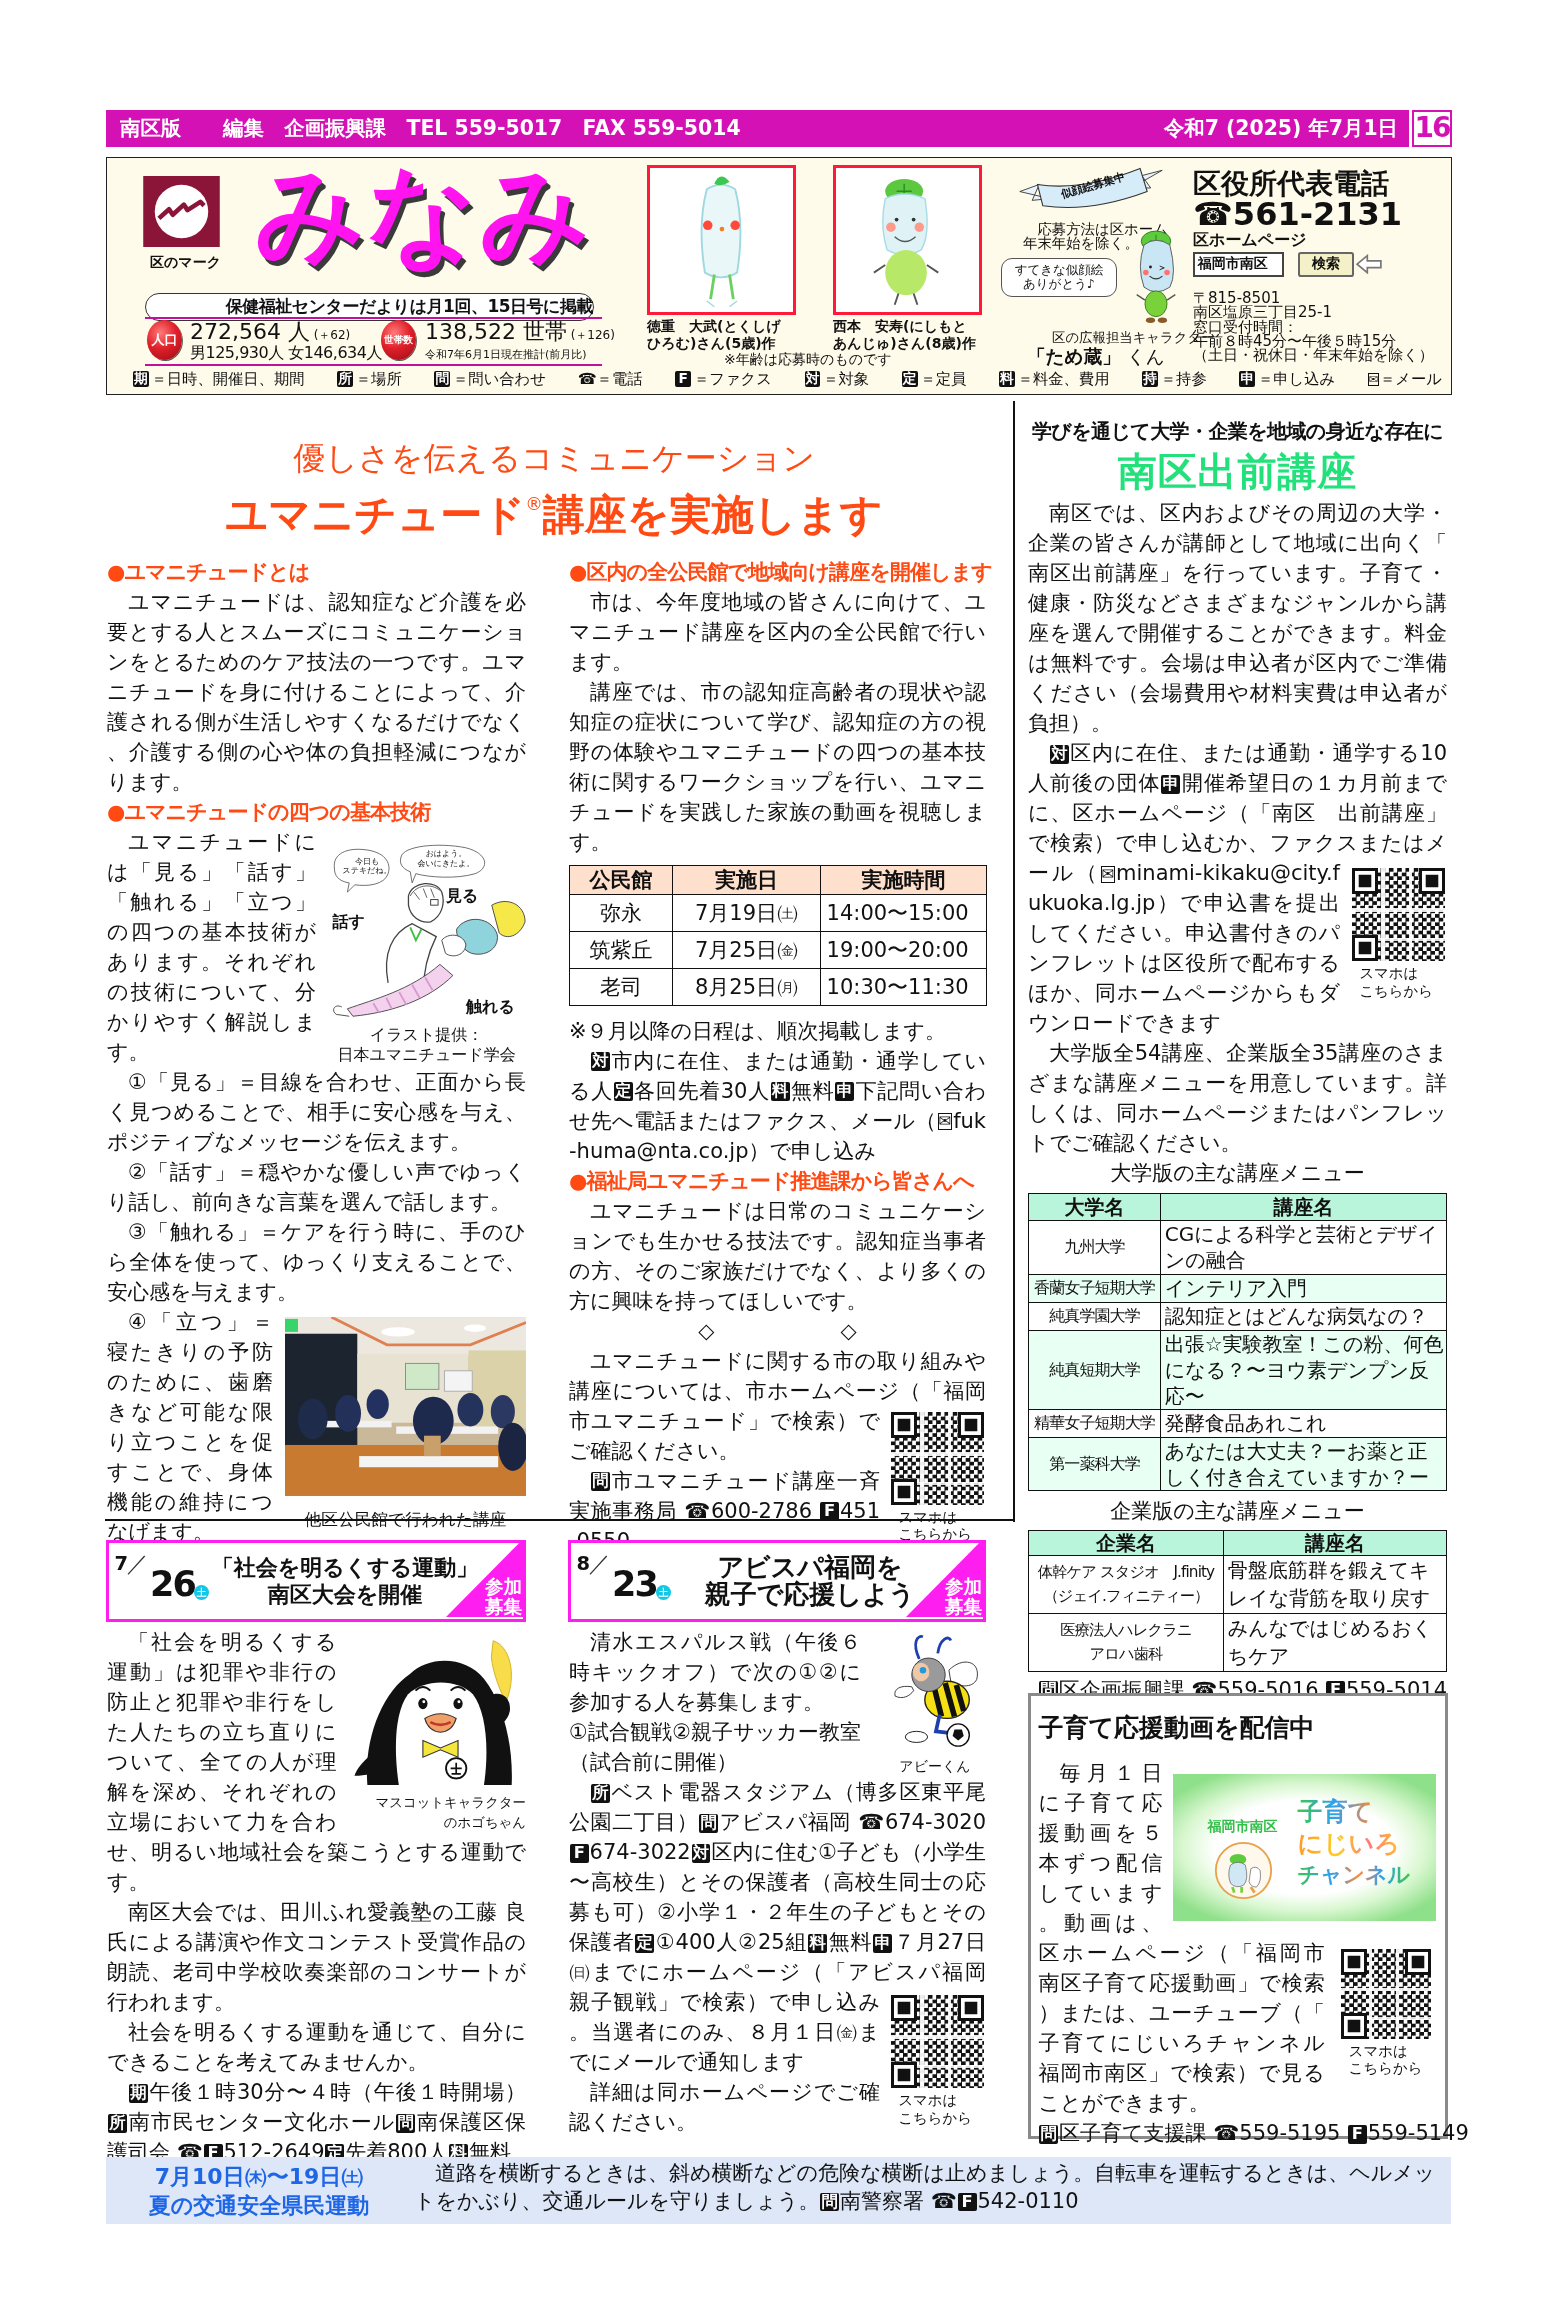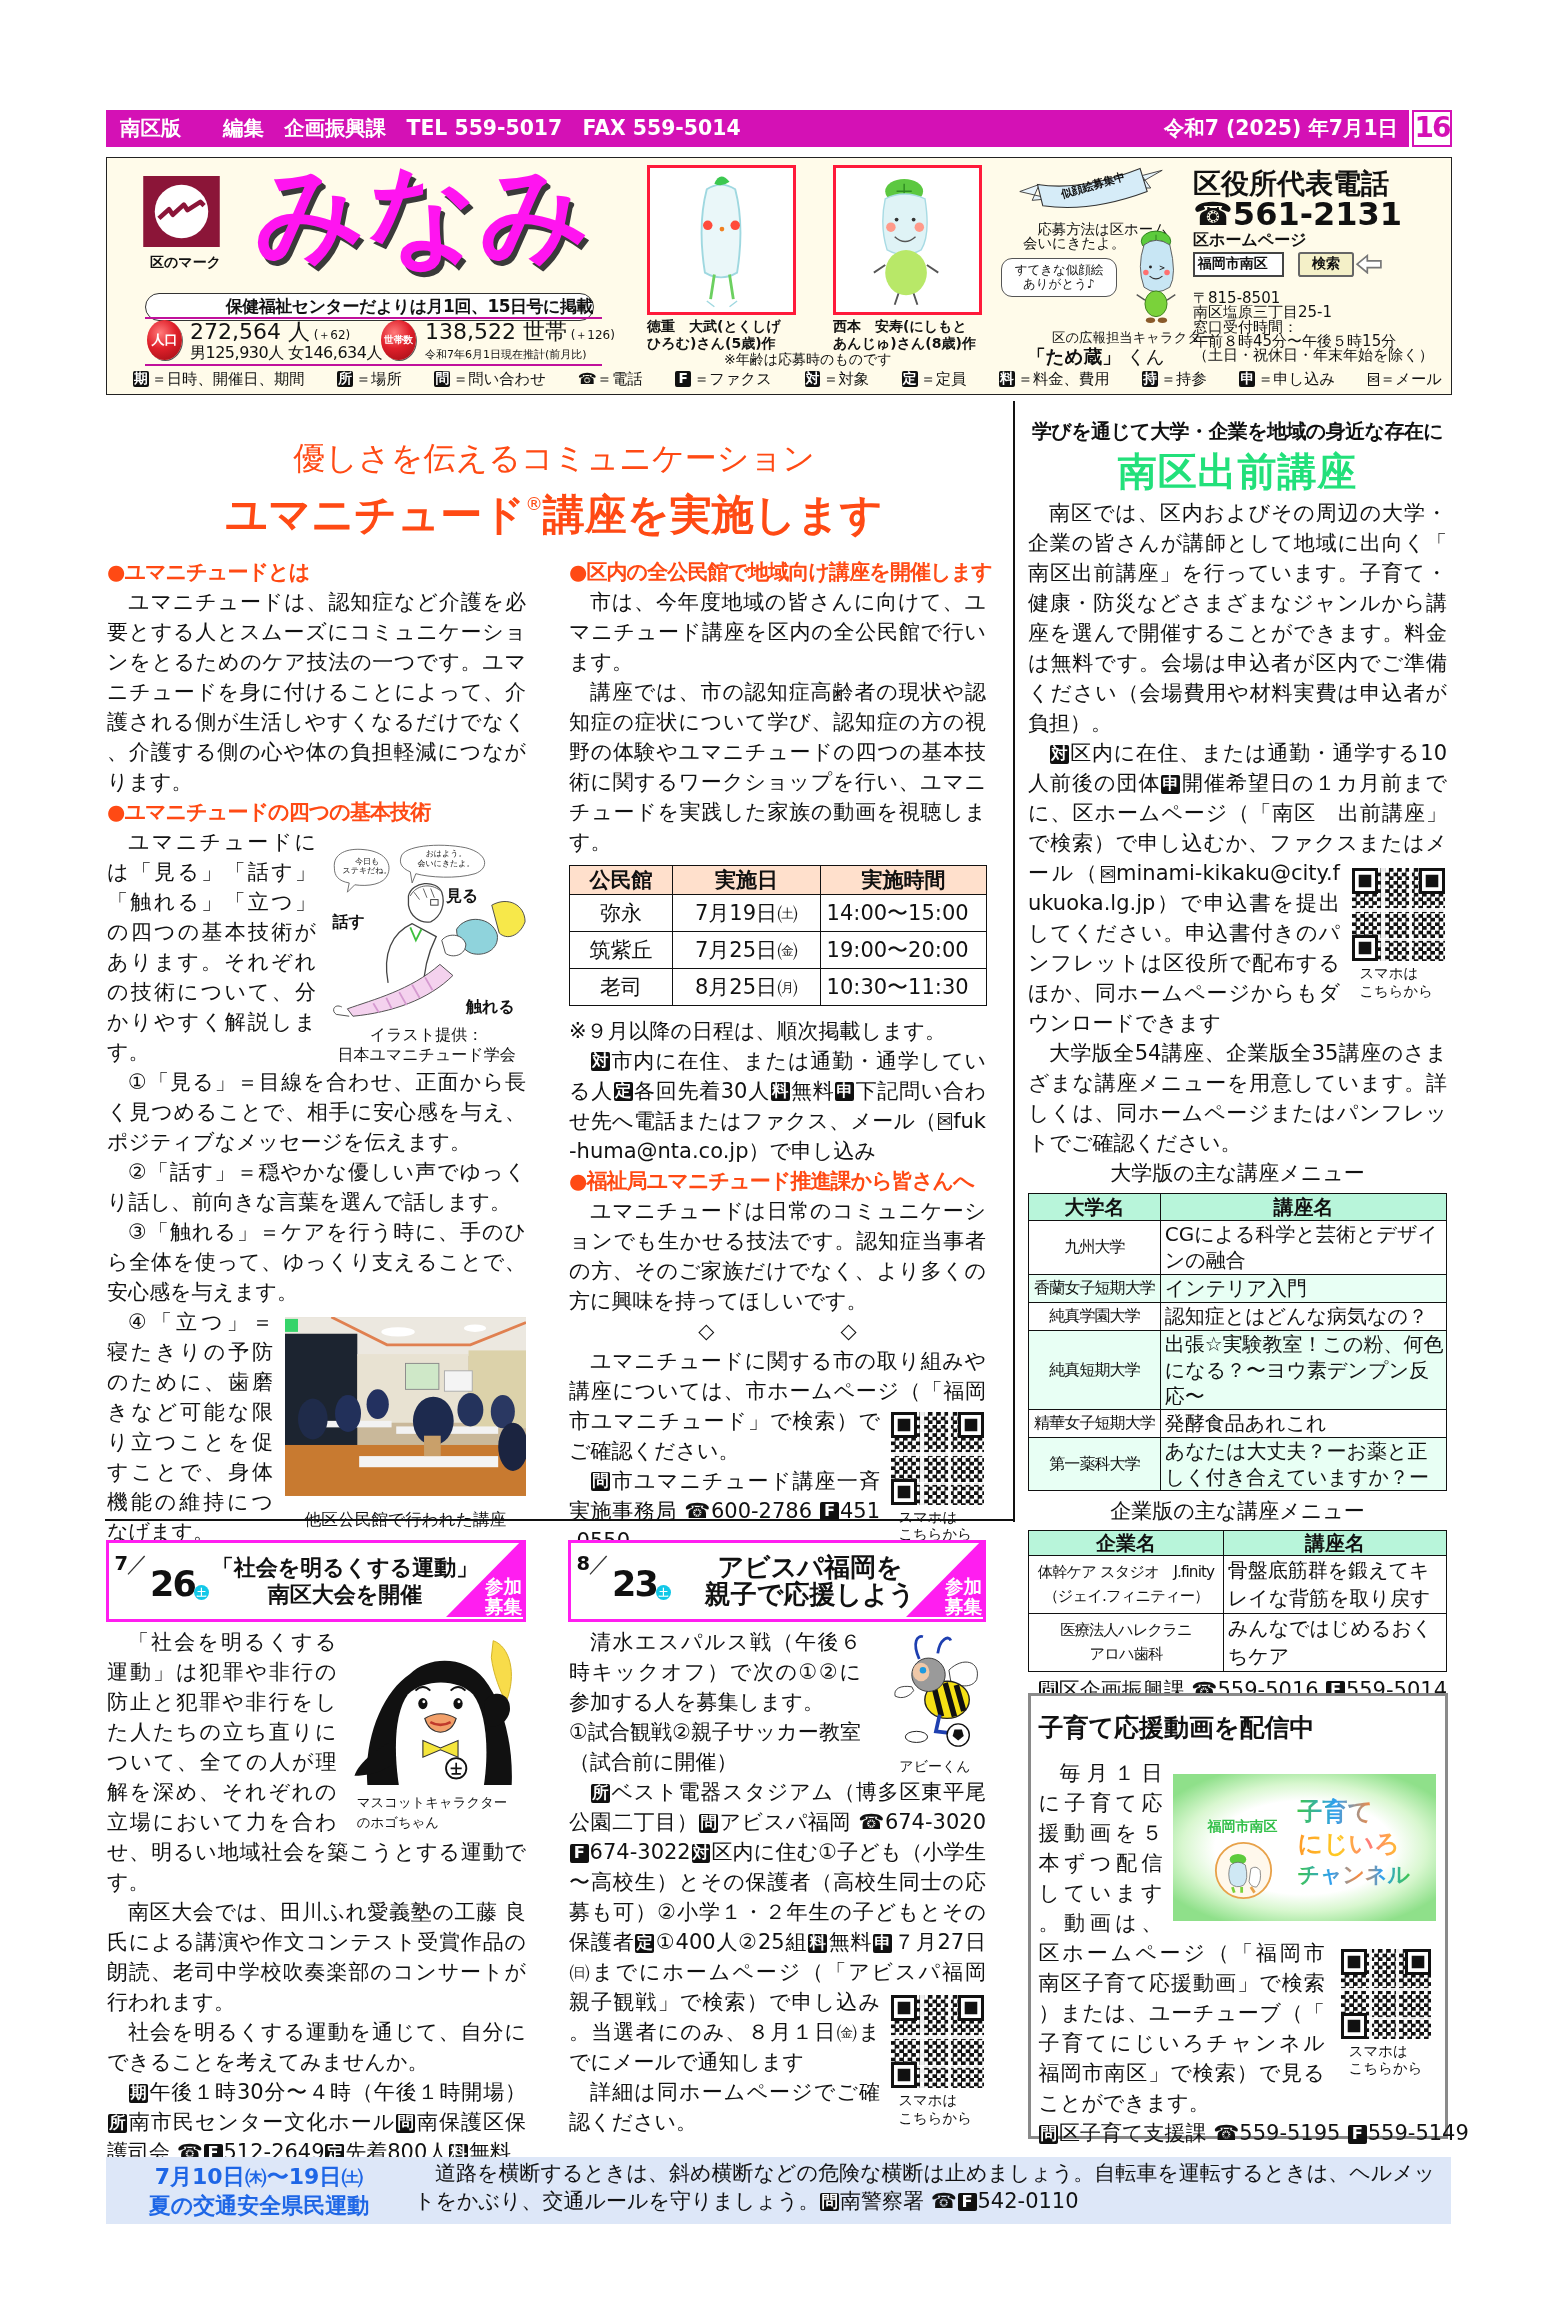--- a/index.html
+++ b/index.html
@@ -105,21 +105,21 @@
 
 .evbox{position:absolute;top:1540px;height:82px;border:3.7px solid #ff1ef0;background:#fff;overflow:hidden;}
 .ev-tri{position:absolute;right:0;top:0;width:77px;height:74px;background:#ff1ef0;clip-path:polygon(95% 0,100% 0,100% 100%,0 100%);}
 .ev-m{position:absolute;left:5.6px;top:11px;font-size:19.5px;font-weight:bold;line-height:20.4px;}
 .ev-slash{position:absolute;left:17.6px;top:9.3px;font-size:22px;line-height:24px;color:#333;}
 .ev-d{position:absolute;left:41px;top:24px;font-size:35px;line-height:35px;font-weight:bold;letter-spacing:-1.9px;}
 .ev-wd{position:absolute;left:85px;top:42px;width:15px;height:15px;border-radius:50%;background:#12c8e8;color:#fff;font-size:9.7px;line-height:15px;text-align:center;font-weight:bold;}
 .ev-title{position:absolute;top:11px;text-align:center;font-weight:bold;line-height:27px;white-space:nowrap;}
 .ev-tag{position:absolute;right:0.9px;top:34px;color:#fff;font-size:18.6px;line-height:19.5px;font-weight:bold;white-space:nowrap;}
 .pen-wrap{width:172px;margin-left:17.6px;}
-.pen-cap{font-size:13.4px;line-height:19.5px;white-space:pre-line;padding-left:2.8px;}
+.pen-cap{font-size:13.4px;line-height:19.5px;white-space:pre-line;padding-left:2.8px;text-align:right;}
 .bee-wrap{width:102px;margin-left:23px;}
 .bee-cap{font-size:14px;line-height:19.5px;text-align:center;}
 
 .traffic{position:absolute;left:106px;top:2157px;width:1345px;height:67px;background:#dde7f8;}
 .tr-left{position:absolute;left:37px;top:4.6px;width:232px;text-align:center;color:#1e66e6;font-weight:bold;font-size:22px;line-height:29px;white-space:nowrap;}
 .tr-msg{position:absolute;left:308px;top:1.9px;width:1031px;font-size:21px;line-height:28px;text-indent:1em;word-break:break-all;line-break:anywhere;}
 </style>
 </head>
 <body>
 
@@ -188,21 +188,21 @@
 
   <div class="abs ribbon" style="left:910px;top:6.5px;">
     <svg width="148" height="46" viewBox="0 0 165 52">
         <path d="M2 30 L24 22 L16 40 L36 38 Z" fill="#e8f4fb" stroke="#333" stroke-width="1"></path>
         <path d="M163 6 L140 12 L150 26 L128 26 Z" fill="#e8f4fb" stroke="#333" stroke-width="1"></path>
         <path d="M22 22 Q72 30 138 4 L146 30 Q82 54 28 46 Z" fill="#d6ecf8" stroke="#333" stroke-width="1.2"></path>
       </svg>
     <span class="ribbon-text">似顔絵募集中</span>
   </div>
   <div class="abs mh-instr" style="left:916px;top:64px;">応募方法は区ホーム
-会いにきたよ。</div>
+年末年始を除く。</div>
   <div class="abs bubble" style="left:894px;top:100px;">すてきな似顔絵
 ありがとう♪</div>
   <div class="abs" style="left:1026px;top:72px;width:46px;height:96px;">
     <svg width="46" height="96" viewBox="0 0 50 104">
         <ellipse cx="25" cy="12" rx="16" ry="11" fill="#5ccb3c" stroke="#2a7a1a"></ellipse>
         <path d="M18 12 L32 12 M25 5 L25 19" stroke="#2a7a1a"></path>
         <path d="M12 16 Q25 6 40 16 Q48 48 40 62 Q25 72 12 62 Q4 40 12 16Z" fill="#c8e6f4" stroke="#555" stroke-width="1"></path>
         <circle cx="14" cy="46" r="3" fill="#ff7070"></circle>
         <circle cx="37" cy="46" r="3" fill="#ff7070"></circle>
         <path d="M18 50 Q25 56 32 50" stroke="#333" fill="none" stroke-width="1.3"></path>

